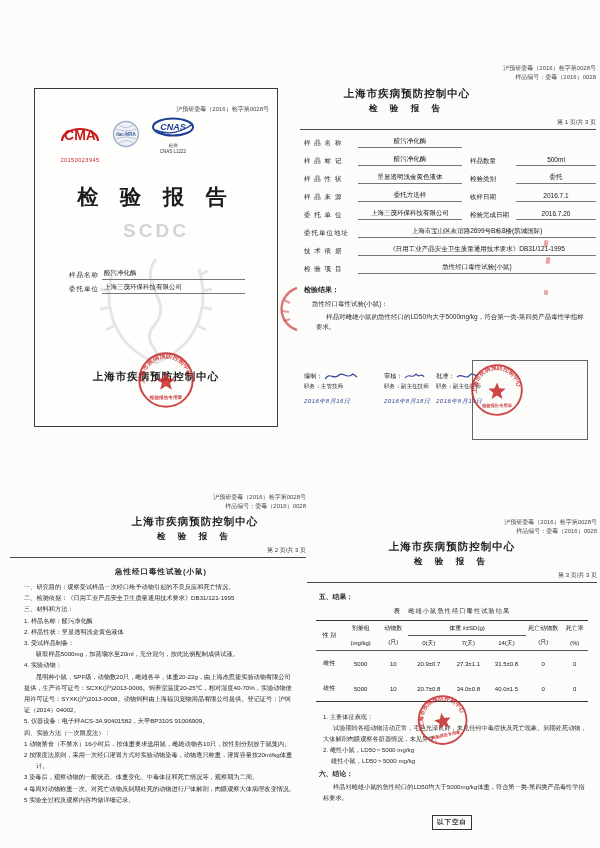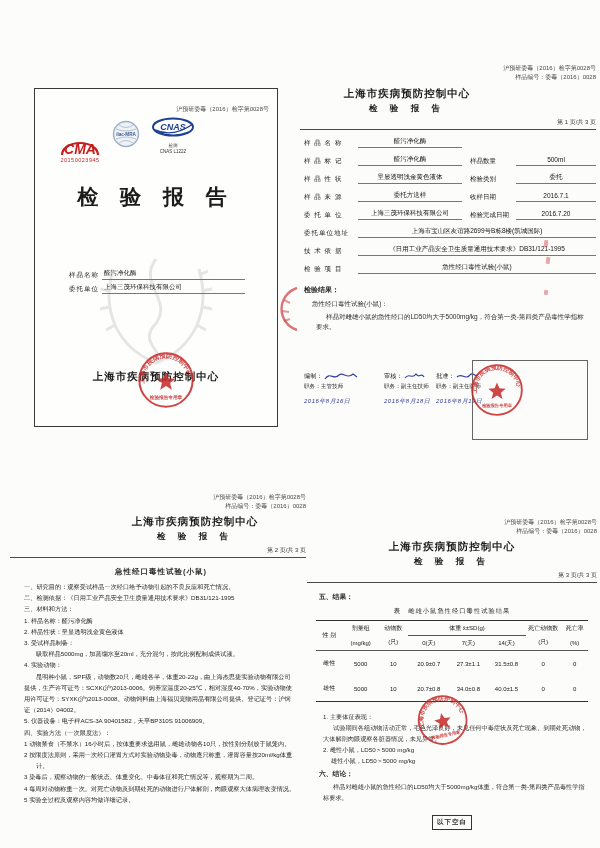--- a/index.html
+++ b/index.html
@@ -3,21 +3,21 @@
 <meta charset="utf-8">
 <style>
   html,body{margin:0;padding:0;}
   body{width:600px;height:848px;background:#fcfcfb;font-family:"Liberation Sans","DejaVu Sans",sans-serif;color:#2b2b2b;}
   #canvas{position:relative;width:600px;height:848px;overflow:hidden;background:#fcfcfb;}
   .page{position:absolute;}
   
   #cover{left:34px;top:88px;width:242px;height:337px;border:1.5px solid #383838;background:#fefefd;}
   #cover .docno{position:absolute;top:16px;right:8px;font-size:6px;color:#4a4a4a;}
   .logo{position:absolute;text-align:center;}
-  #cma-wrap{left:22px;top:44px;width:46px;font-style:italic;}
+  #cma-wrap{left:22px;top:30px;width:46px;}
   #cma-num{position:absolute;left:16px;top:68px;width:58px;font-size:5.5px;color:#c81d1d;text-align:center;letter-spacing:.5px;}
   #ilac-wrap{left:76px;top:31px;width:30px;}
   #cnas-wrap{left:114px;top:28px;width:48px;}
   .cnas-sub{font-size:4.5px;color:#333;line-height:1.3;}
   #cover .title{position:absolute;top:94px;left:0;width:100%;text-align:center;font-size:21px;font-weight:bold;letter-spacing:8px;color:#1c1c1c;}
   #cover .wm-text{position:absolute;top:131px;left:0;width:100%;text-align:center;font-size:19px;font-weight:bold;letter-spacing:3px;color:#d3d3d3;}
   #cover .wm-emblem{position:absolute;top:142px;left:56px;opacity:.55;}
   .cfield{position:absolute;left:34px;width:176px;display:flex;align-items:flex-end;font-size:6.5px;}
   .cfield .lbl{flex:none;letter-spacing:1px;color:#222;margin-right:3px;}
   .cfield .val{flex:1;border-bottom:.8px solid #777;padding:0 2px 1px;color:#1e1e1e;}
@@ -100,20 +100,21 @@
         <ellipse cx="23" cy="10" rx="20" ry="8.5" fill="none" stroke="#1d3f94" stroke-width="2"></ellipse>
         <path d="M5,13 q18,8 38,-6" fill="none" stroke="#1d3f94" stroke-width="1.4"></path>
         <text x="23" y="13" text-anchor="middle" font-size="9" font-style="italic" font-weight="bold" fill="#1d3f94">CNAS</text>
       </svg>
       <div class="cnas-sub">检测</div>
       <div class="cnas-sub">CNAS L1222</div>
     </div>
 
     <div class="title">检 验 报 告</div>
 
+    <div class="wm-text">SCDC</div>
     <div class="wm-emblem">
       <svg width="130" height="150" viewBox="0 0 130 150">
         <g fill="none" stroke="#d2d2d2" stroke-width="3">
           <path d="M22,38 C10,80 26,116 65,132 C104,116 120,80 108,38"></path>
           <path d="M65,28 C45,54 86,70 62,96 C50,112 72,120 66,130"></path>
           <path d="M22,44 l-9,-4 M19,60 l-10,-2 M19,76 l-10,2 M24,94 l-9,5 M108,44 l9,-4 M111,60 l10,-2 M111,76 l10,2 M106,94 l9,5"></path>
         </g>
       </svg>
     </div>
 

